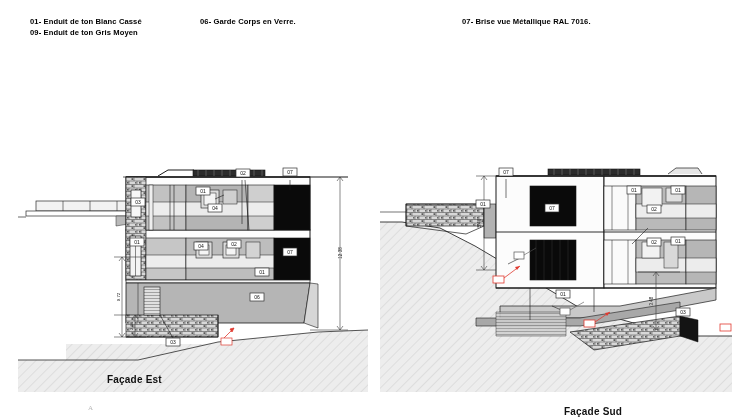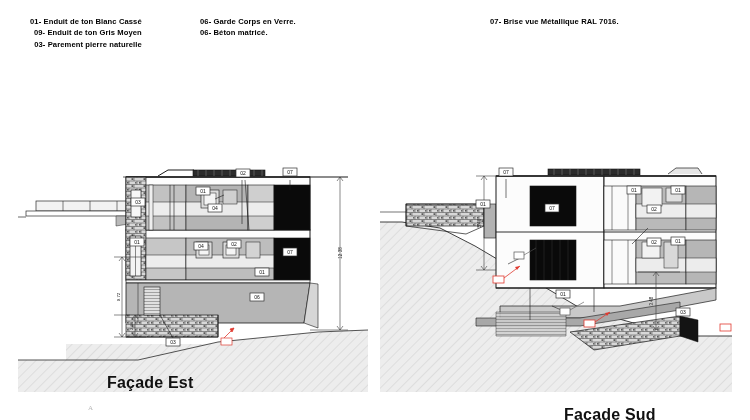--- a/index.html
+++ b/index.html
@@ -9,64 +9,62 @@
     font-family:"Liberation Sans", sans-serif;
     overflow:hidden;
     position:relative;
   }
 
   
   #legend{
     position:absolute;left:30px;top:16px;width:690px;height:48px;
   }
   .legend-col{position:absolute;top:0;}
-  .legend-col.c1{left:0;text-align:right;}
+  .legend-col.c1{left:0;}
   .legend-col.c2{left:170px;}
-  .legend-col.c3{left:432px;margin-left:28px;}
+  .legend-col.c3{left:432px;}
   .legend-item{
     font-size:7.6px;font-weight:bold;color:#000;
     line-height:11.4px;white-space:nowrap;
     letter-spacing:0.1px;
   }
 
   
   .panel{position:absolute;top:160px;height:232px;overflow:hidden;background:#fff;}
   #panel-east{left:18px;width:350px;}
   #panel-sud{left:380px;width:352px;}
 
   .panel svg{display:block;}
 
   
   .facade-title{
-    position:absolute;font-size:16px;font-weight:bold;color:#111;
+    position:absolute;font-size:10px;font-weight:bold;color:#111;
     letter-spacing:0.2px;
   }
   #title-est{left:107px;top:374px;}
   #title-sud{left:564px;top:374px;margin-top:32px;}
 
   
   #corner-mark{
     position:absolute;left:88px;top:404px;
     font-size:7px;color:#b8b8b8;font-family:"Liberation Serif",serif;
   }
 </style>
 </head>
 <body>
 
 <div id="legend">
 
   <div class="legend-col c1">
     <div class="legend-item">01- Enduit de ton Blanc Cassé</div>
     <div class="legend-item">09- Enduit de ton Gris Moyen</div>
-    <div class="legend-item">03- Parement pierre naturelle</div>
   </div>
 
   <div class="legend-col c2">
     <div class="legend-item">06- Garde Corps en Verre.</div>
-    <div class="legend-item">06- Béton matricé.</div>
   </div>
 
   <div class="legend-col c3">
     <div class="legend-item">07- Brise vue Métallique RAL 7016.</div>
   </div>
 
 </div>
 
 <div class="panel" id="panel-east">
 <svg width="350" height="232" viewBox="0 0 350 232" xmlns="http://www.w3.org/2000/svg">

